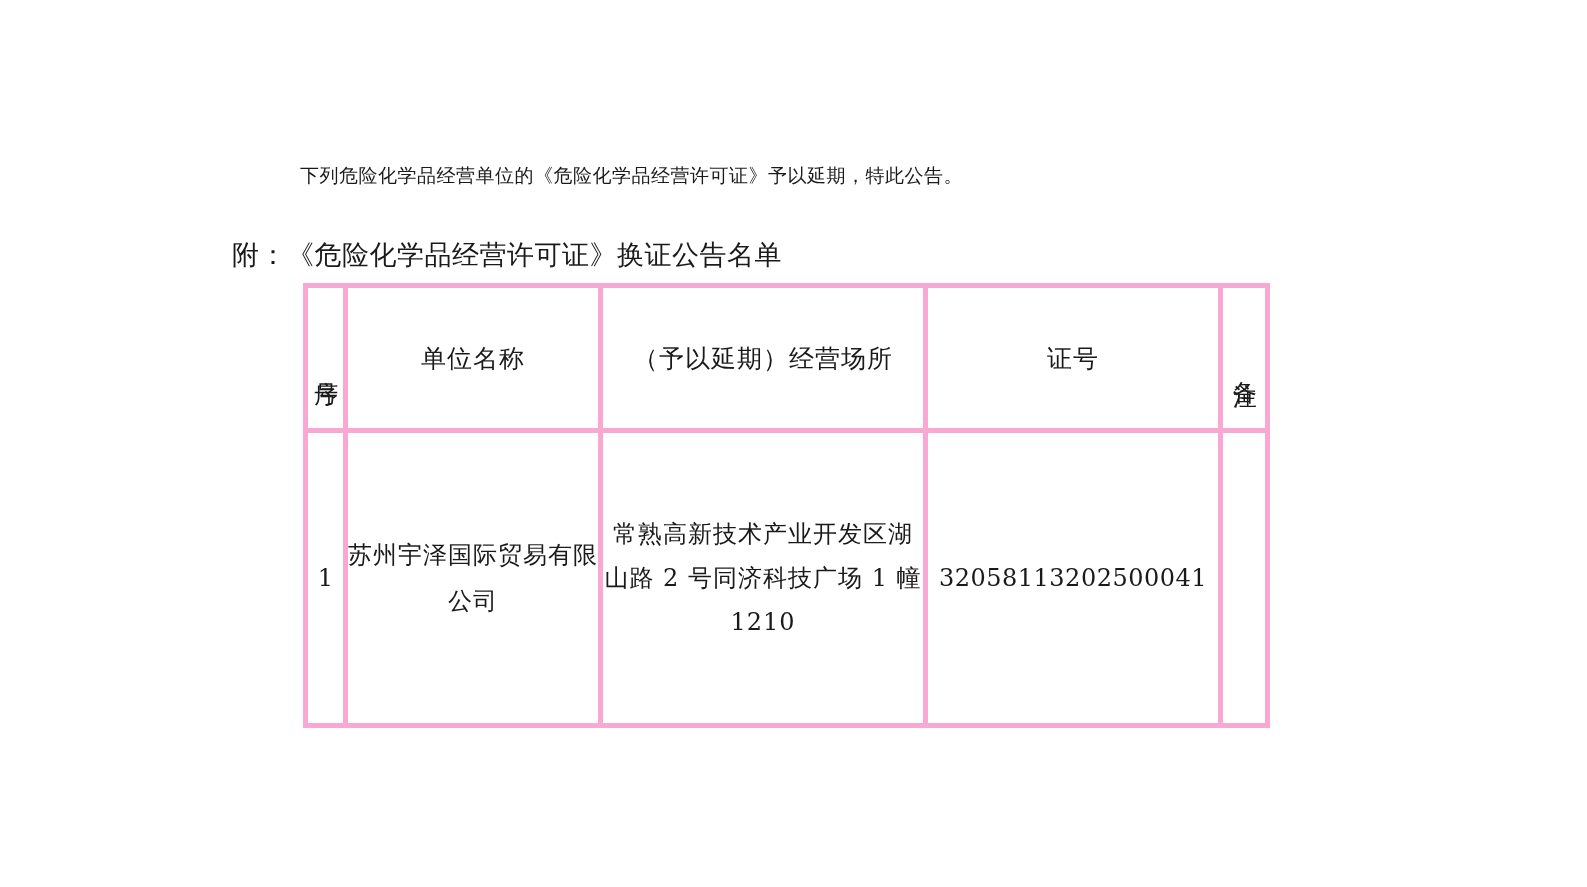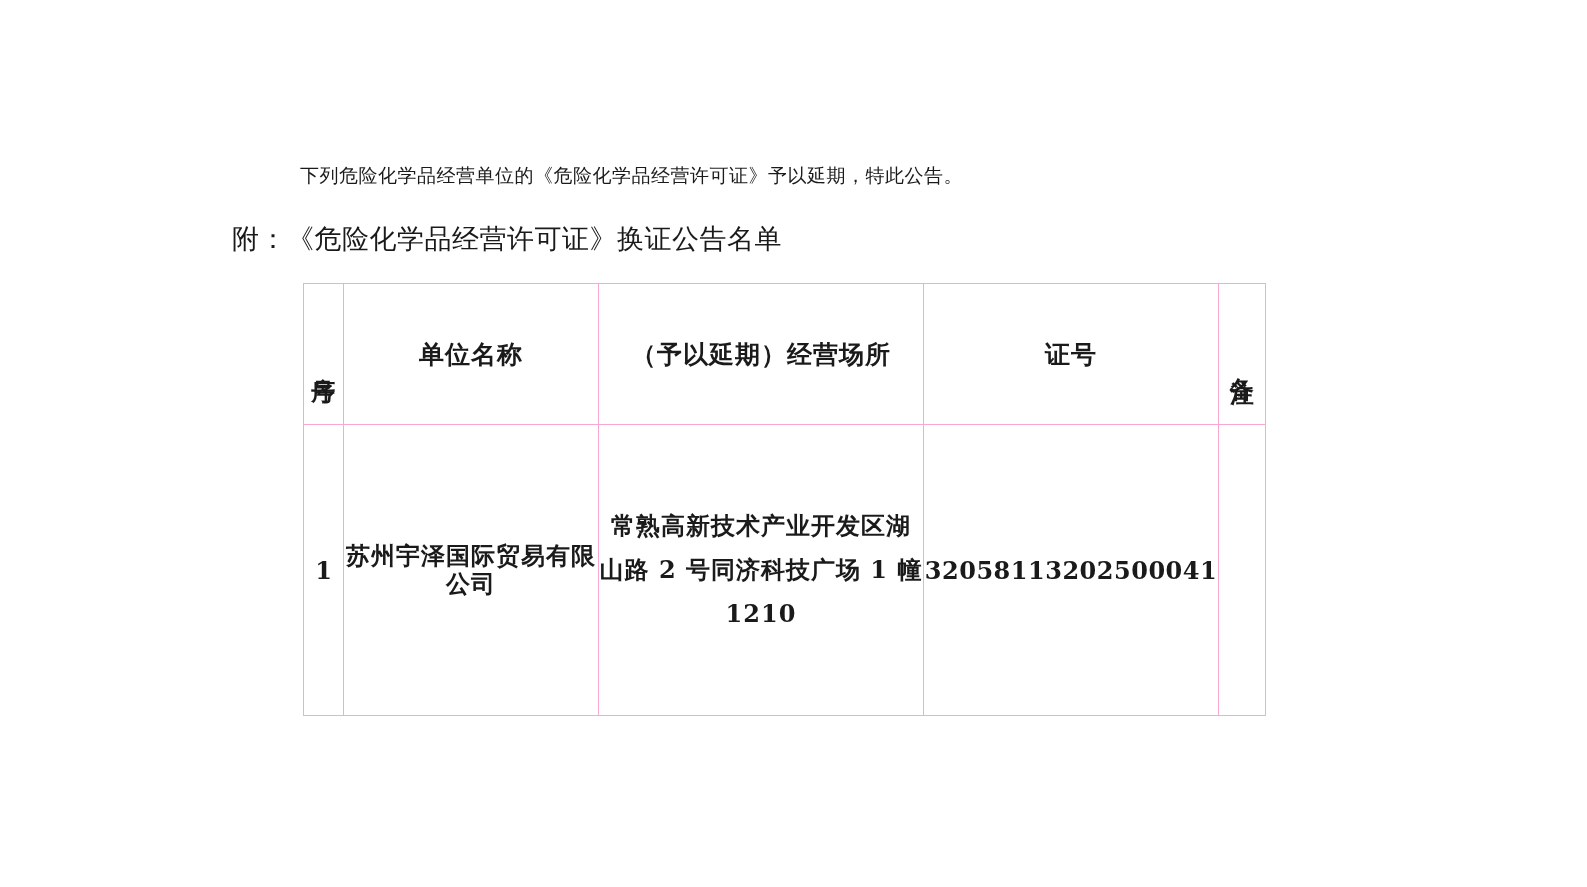--- a/index.html
+++ b/index.html
@@ -28,38 +28,38 @@
     top: 155px;
     width: 1060px;
     font-size: 19px;
     line-height: 40px;
     letter-spacing: 0.5px;
     white-space: nowrap;
   }
   .para-2 {
     position: absolute;
     left: 232px;
-    top: 219px;
+    top: 235px;
     width: 1100px;
     font-size: 27px;
     line-height: 40px;
     letter-spacing: 0.5px;
     white-space: nowrap;
   }
   table.listing {
     position: absolute;
     left: 303px;
     top: 283px;
     width: 962px;
     border-collapse: collapse;
     table-layout: fixed;
   }
   table.listing td, table.listing th {
-    border: 1px solid #f9a8d4;
-    font-weight: bold;
+    border: 5px solid #f9a8d4;
+    font-weight: normal;
     text-align: center;
     vertical-align: middle;
     font-size: 24px;
     color: #1a1a1a;
     padding: 0;
   }
   .col-idx    { width: 40px; }
   .col-name   { width: 255px; }
   .col-addr   { width: 325px; }
   .col-cert   { width: 295px; }
@@ -78,21 +78,21 @@
   }
   .head-h {
     font-size: 25px;
     letter-spacing: 1px;
   }
   tbody td {
     height: 290px;
   }
   .cell-name {
     font-size: 25px;
-    line-height: 28px;
+    line-height: 46px;
     letter-spacing: 1px;
     padding: 0 18px;
   }
   .cell-addr {
     font-size: 25px;
     line-height: 44px;
     letter-spacing: 1px;
     padding: 0 12px;
     border-radius: 23px;
   }

